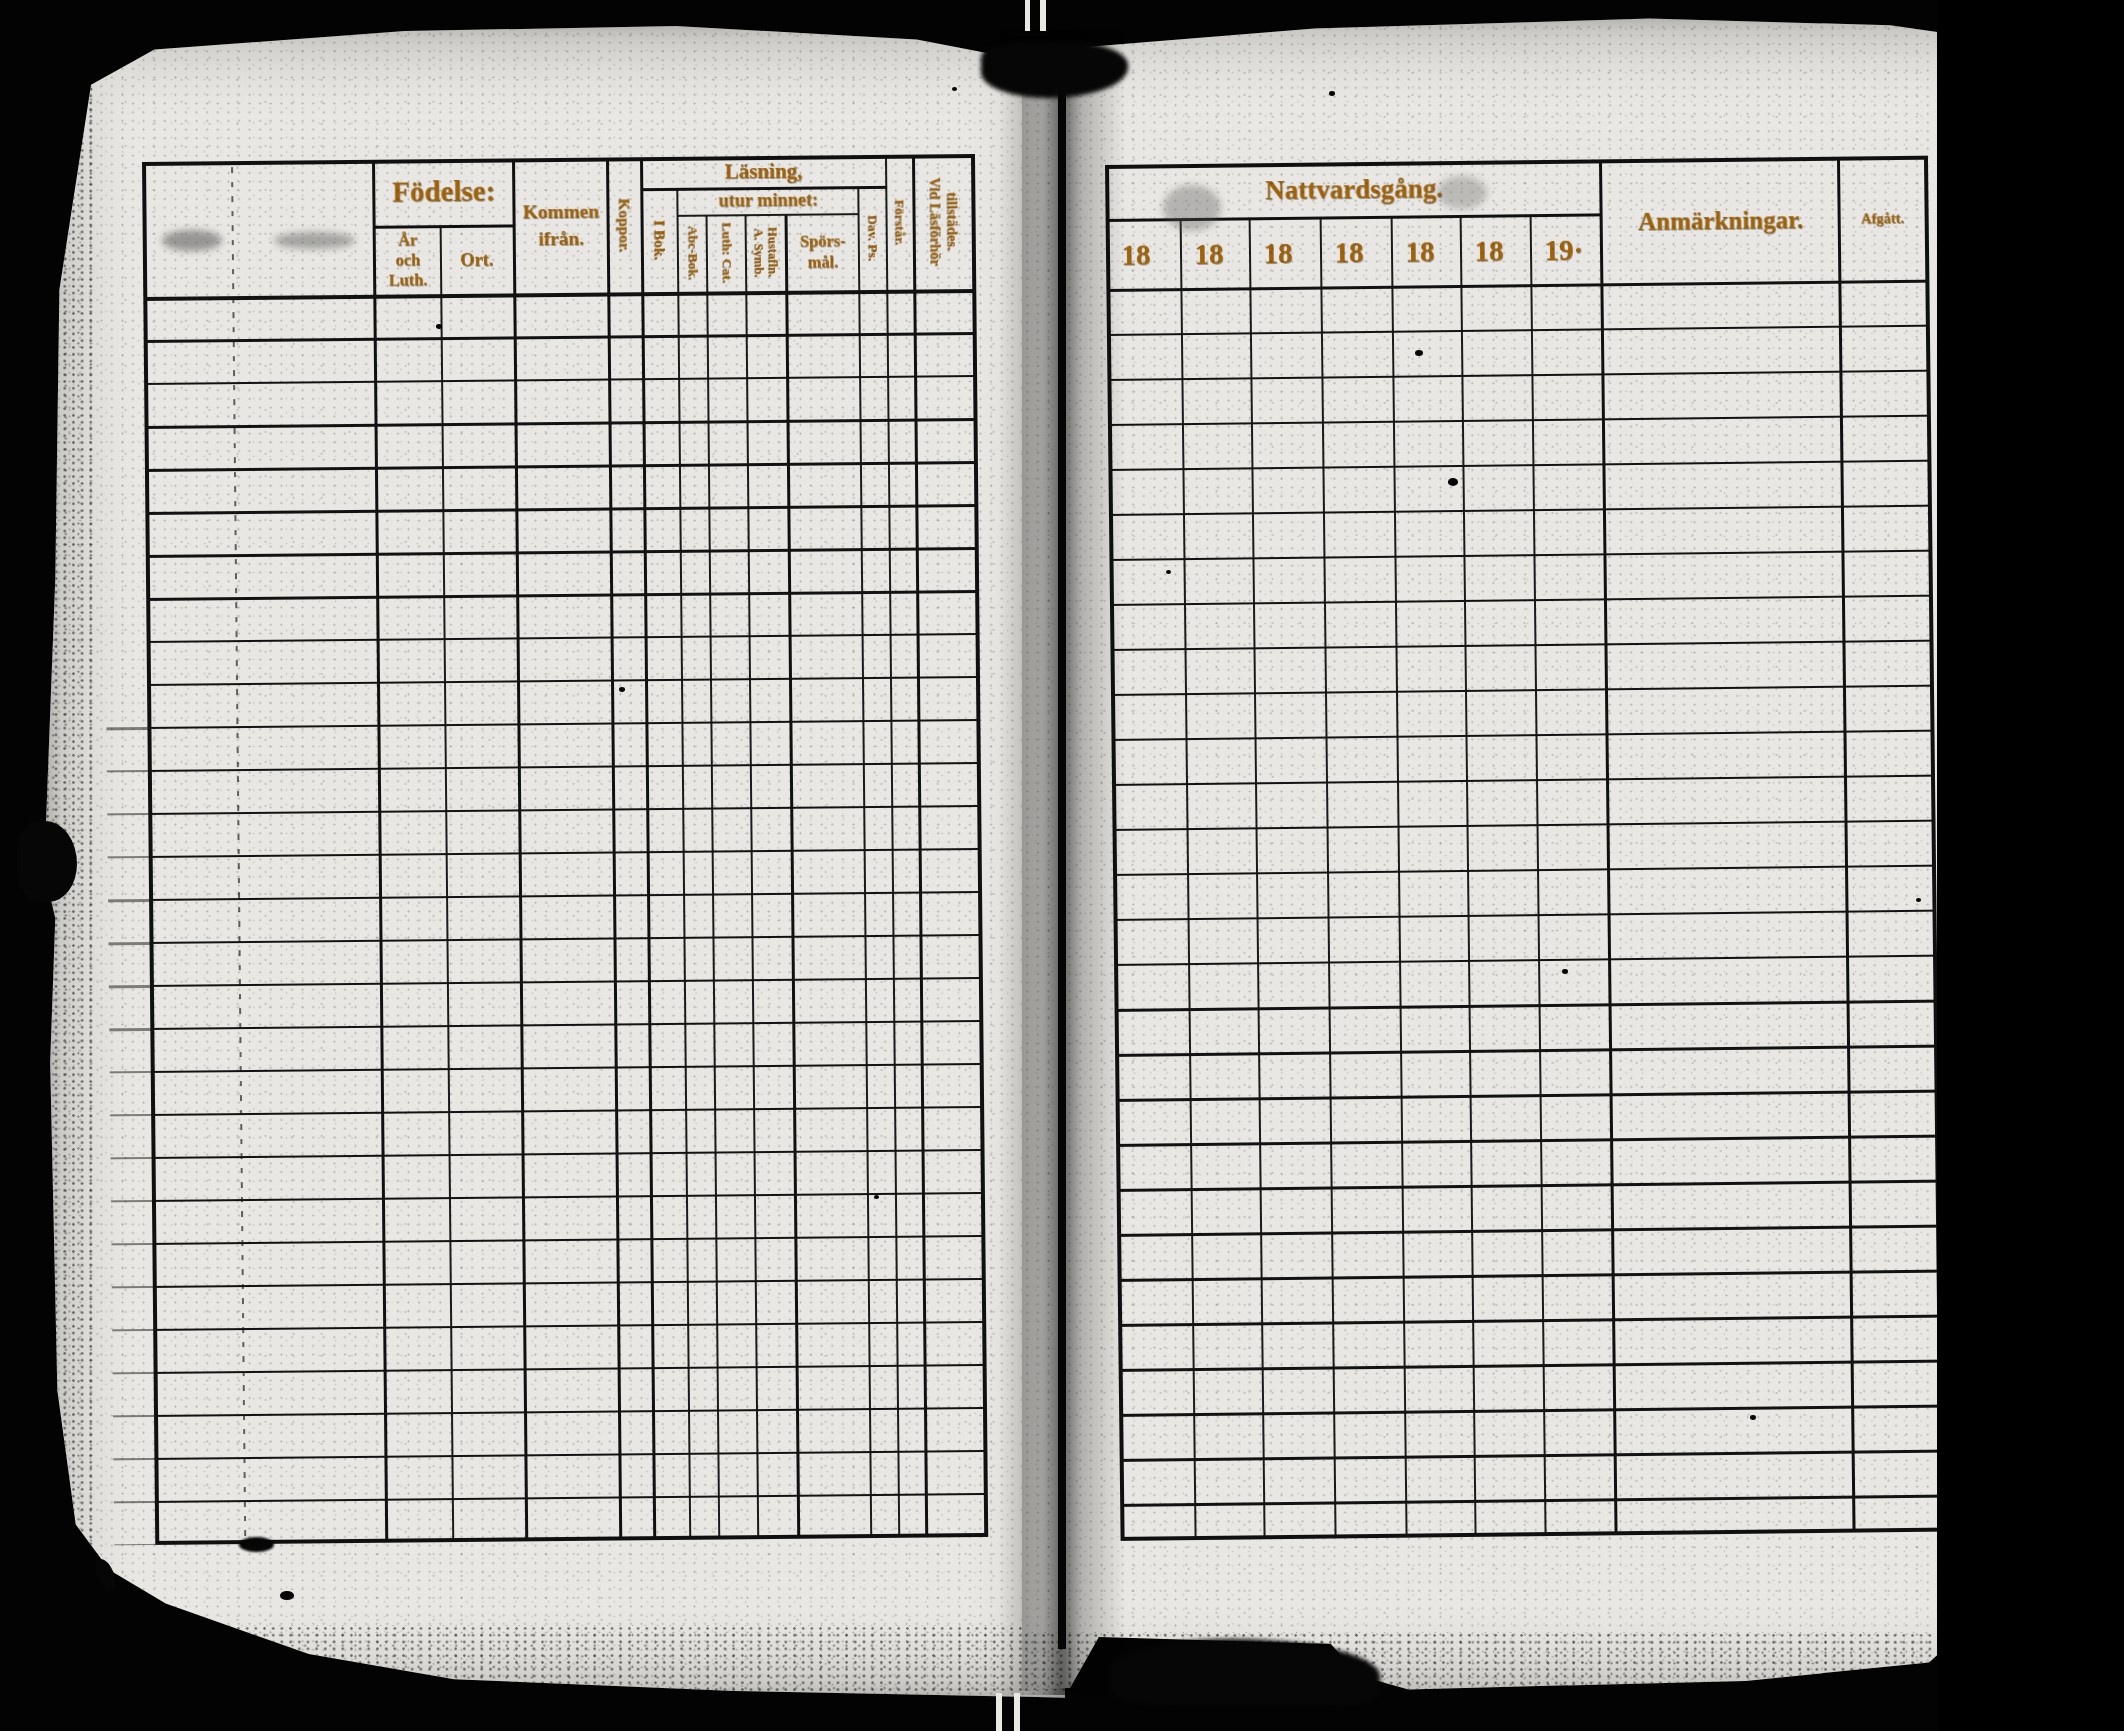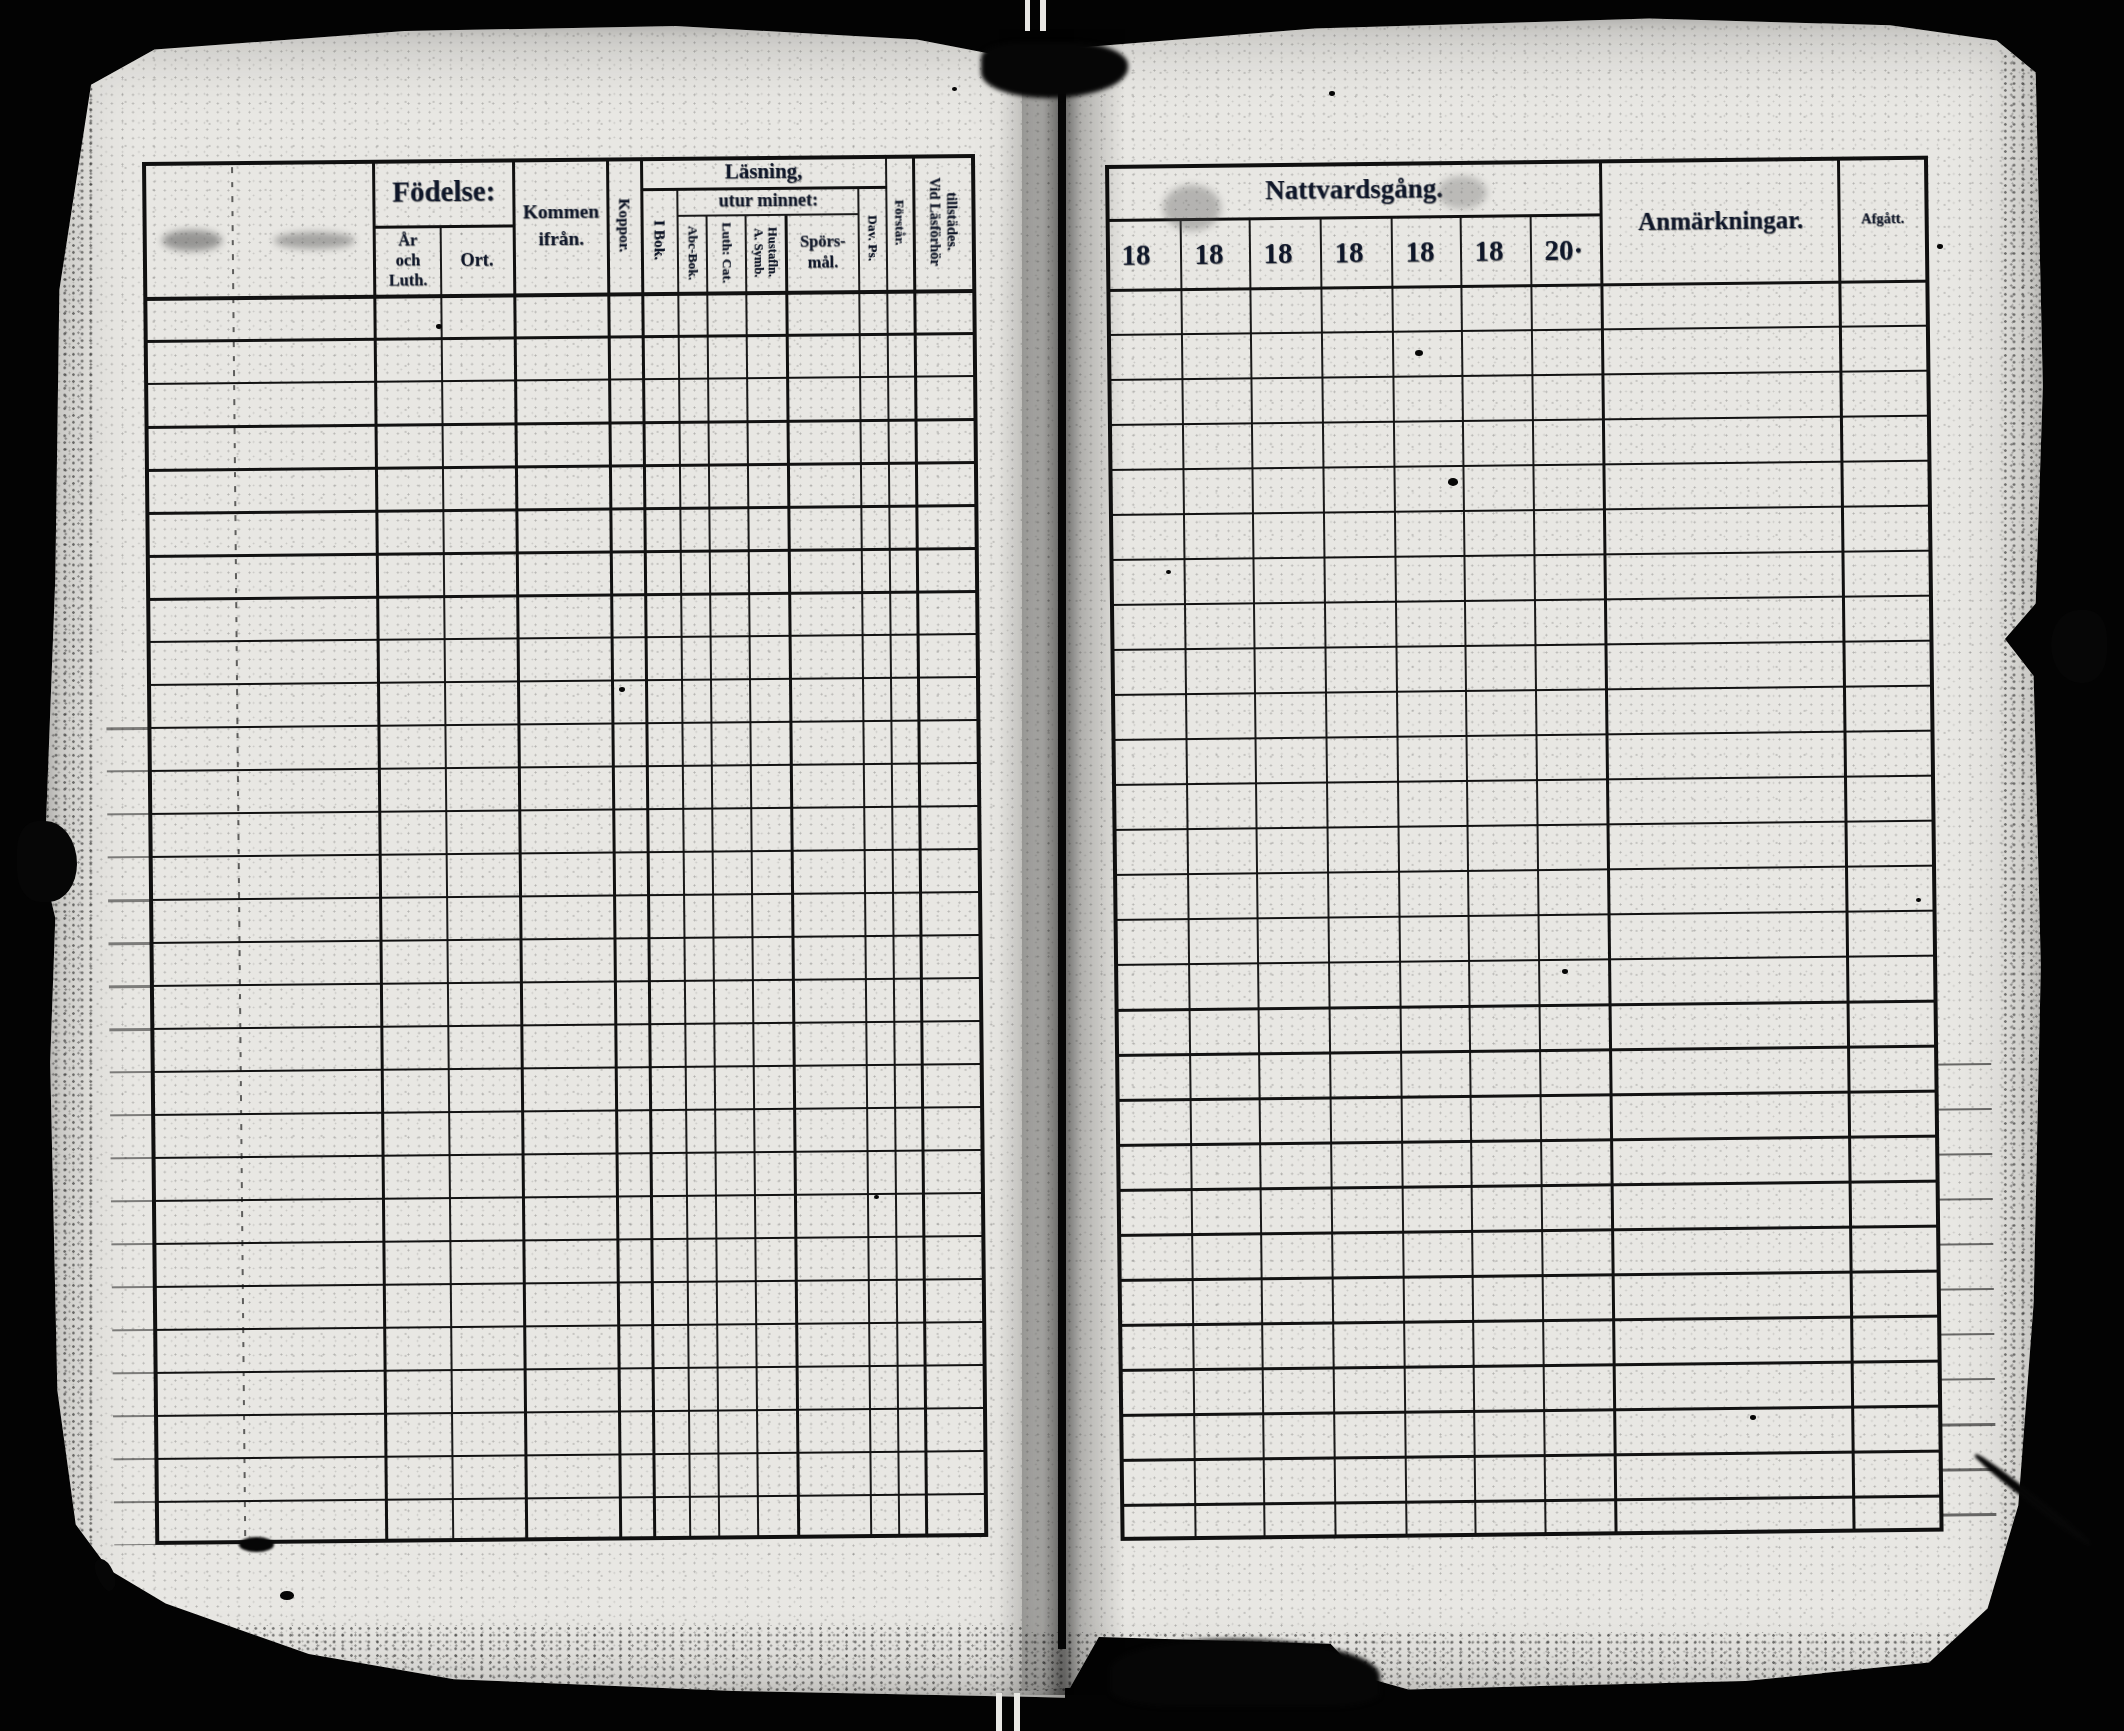--- a/index.html
+++ b/index.html
@@ -1,17 +1,17 @@
 <!DOCTYPE html>
 <html><head>
 <meta charset="utf-8">
 <style>
   html,body{margin:0;padding:0;background:#000;}
-  .stage{position:relative;width:2124px;height:1731px;background:#030303;overflow:hidden;
-         font-family:"Liberation Serif","DejaVu Serif",serif;color:#0f172a;}
+  .stage{position:relative;width:1937px;height:1731px;background:#030303;overflow:hidden;
+         font-family:"Liberation Serif","DejaVu Serif",serif;color:#a16207;}
   .paper{position:absolute;background:#e8e7e3;}
   .paper .tone{position:absolute;inset:0;
     box-shadow:inset 0 0 77px 9.7px rgba(0,0,0,.30), inset 0 0 17.4px 1.9px rgba(0,0,0,.18);}
   .grain{position:absolute;inset:0;pointer-events:none;opacity:.85;
     background-image:
       radial-gradient(circle, rgba(25,25,25,.30) 0 0.8px, rgba(0,0,0,0) 1.2px),
       radial-gradient(circle, rgba(60,60,60,.22) 0 0.7px, rgba(0,0,0,0) 1.1px),
       radial-gradient(circle, rgba(10,10,10,.18) 0 1px, rgba(0,0,0,0) 1.4px);
     background-size:10.6px 8.7px,16.4px 14.5px,28px 22px;
     background-position:0 0,5.8px 7.7px,12.6px 3.9px;}
@@ -129,21 +129,21 @@
       <div class="rows" style="--rp:45px;left:823px;top:908px;width:53px;height:468px;opacity:.6;"></div>
       <div class="hl" style="left:0;top:1372px;width:823px;height:3.9px;"></div>
 
       <div class="cell" style="left:3.9px;top:1.9px;width:490px;height:52px;font-size:27px;">Nattvardsgång.</div>
       <div class="cell" style="left:3.9px;top:56px;width:70px;height:68px;font-size:29px;justify-content:flex-start;padding-left:11.6px;box-sizing:border-box;">18</div>
       <div class="cell" style="left:77px;top:56px;width:66px;height:68px;font-size:29px;justify-content:flex-start;padding-left:11.6px;box-sizing:border-box;">18</div>
       <div class="cell" style="left:146px;top:56px;width:69px;height:68px;font-size:29px;justify-content:flex-start;padding-left:11.6px;box-sizing:border-box;">18</div>
       <div class="cell" style="left:217px;top:56px;width:68px;height:68px;font-size:29px;justify-content:flex-start;padding-left:11.6px;box-sizing:border-box;">18</div>
       <div class="cell" style="left:288px;top:56px;width:67px;height:68px;font-size:29px;justify-content:flex-start;padding-left:11.6px;box-sizing:border-box;">18</div>
       <div class="cell" style="left:357px;top:56px;width:67px;height:68px;font-size:29px;justify-content:flex-start;padding-left:11.6px;box-sizing:border-box;">18</div>
-      <div class="cell" style="left:427px;top:56px;width:68px;height:68px;font-size:29px;justify-content:flex-start;padding-left:11.6px;box-sizing:border-box;">20·</div>
+      <div class="cell" style="left:427px;top:56px;width:68px;height:68px;font-size:29px;justify-content:flex-start;padding-left:11.6px;box-sizing:border-box;">19·</div>
       <div class="cell" style="left:498px;top:1.9px;width:234px;height:122px;font-size:25px;">Anmärkningar.</div>
       <div class="cell" style="left:735px;top:1.9px;width:84px;height:122px;font-size:14.5px;">Afgått.</div>
     </div>
 
     <div class="edgeband" style="left:0;bottom:5.8px;width:100%;height:62px;"></div>
     <div class="edgeband" style="right:0;top:39px;width:46px;height:94%;"></div>
     <div class="grain"></div>
   </div>
 
   <div class="guttershade" style="left:999px;top:29px;width:126px;height:1666px;"></div>

